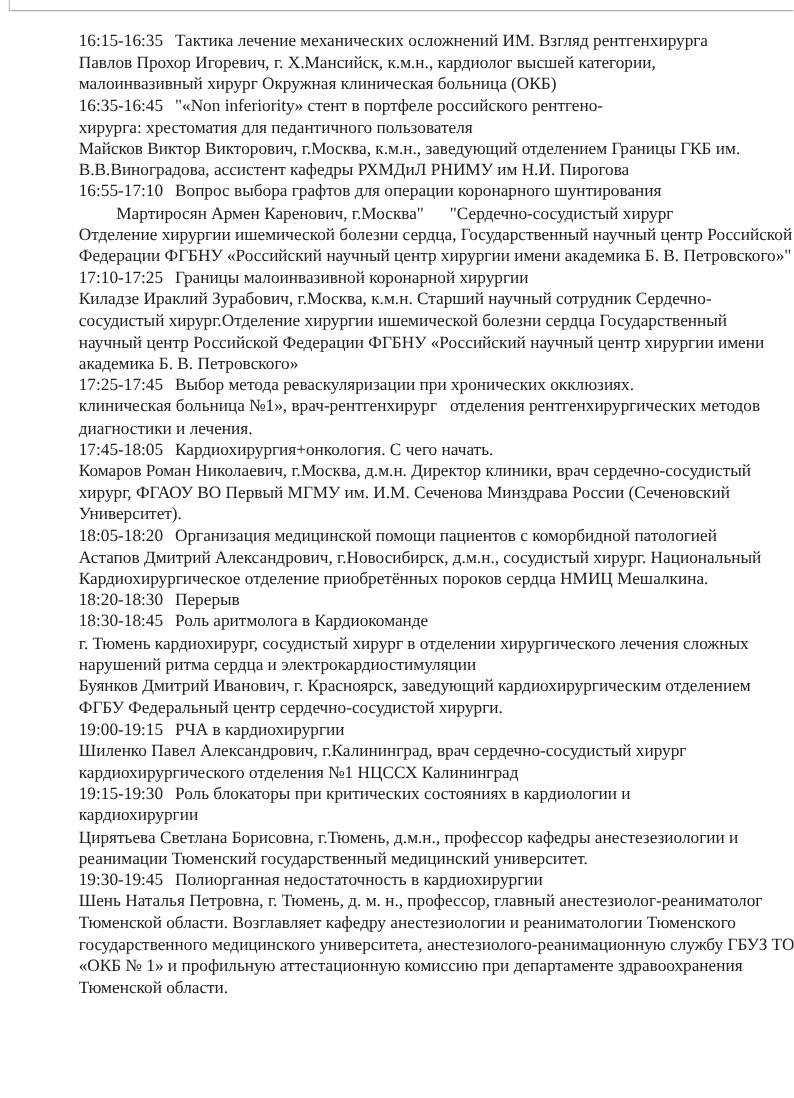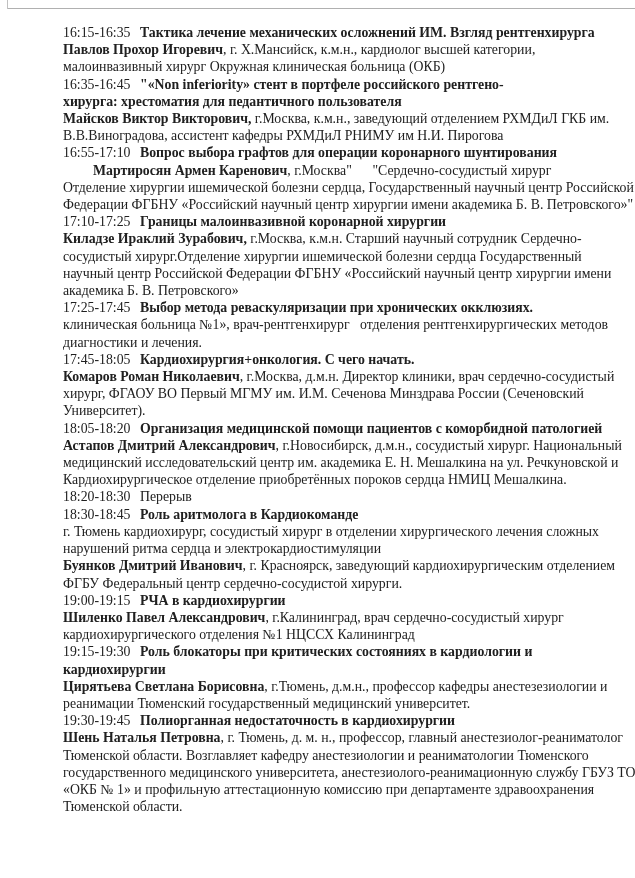--- a/index.html
+++ b/index.html
@@ -22,37 +22,37 @@
   .content {
     position: absolute; left: 63px; top: 24px; width: 556px;
   }
   .line {
     white-space: pre;
     font-size: 13.8px;
     line-height: 17.2px;
   }
   .line.indent { padding-left: 30px; }
   .time { display: inline-block; min-width: 77px; }
-  .b { font-weight: bold; }
+  .b { font-weight: normal; }
 </style>
 </head>
 <body>
 
 <div class="edge-h"></div>
 <div class="edge-v"></div>
 <div class="content">
     <div class="entry">
       <div class="line"><span class="time">16:15-16:35</span><span class="b">Тактика лечение механических осложнений ИМ. Взгляд рентгенхирурга</span></div>
       <div class="line"><span class="b">Павлов Прохор Игоревич</span><span>, г. Х.Мансийск, к.м.н., кардиолог высшей категории,</span></div>
       <div class="line"><span>малоинвазивный хирург Окружная клиническая больница (ОКБ)</span></div>
     </div>
     <div class="entry">
       <div class="line"><span class="time">16:35-16:45</span><span class="b">"«Non inferiority» стент в портфеле российского рентгено-</span></div>
       <div class="line"><span class="b">хирурга: хрестоматия для педантичного пользователя</span></div>
-      <div class="line"><span class="b">Майсков Виктор Викторович,</span><span> г.Москва, к.м.н., заведующий отделением РХМДиЛ ГКБ им.</span></div>
+      <div class="line"><span class="b">Майсков Виктор Викторович,</span><span> г.Москва, к.м.н., заведующий отделением Границы ГКБ им.</span></div>
       <div class="line"><span>В.В.Виноградова, ассистент кафедры РХМДиЛ РНИМУ им Н.И. Пирогова</span></div>
     </div>
     <div class="entry">
       <div class="line"><span class="time">16:55-17:10</span><span class="b">Вопрос выбора графтов для операции коронарного шунтирования</span></div>
       <div class="line indent"><span class="b">Мартиросян Армен Каренович</span><span>, г.Москва"      "Сердечно-сосудистый хирург</span></div>
       <div class="line"><span>Отделение хирургии ишемической болезни сердца, Государственный научный центр Российской</span></div>
       <div class="line"><span>Федерации ФГБНУ «Российский научный центр хирургии имени академика Б. В. Петровского»"</span></div>
     </div>
     <div class="entry">
       <div class="line"><span class="time">17:10-17:25</span><span class="b">Границы малоинвазивной коронарной хирургии</span></div>
@@ -68,21 +68,20 @@
     </div>
     <div class="entry">
       <div class="line"><span class="time">17:45-18:05</span><span class="b">Кардиохирургия+онкология. С чего начать.</span></div>
       <div class="line"><span class="b">Комаров Роман Николаевич</span><span>, г.Москва, д.м.н. Директор клиники, врач сердечно-сосудистый</span></div>
       <div class="line"><span>хирург, ФГАОУ ВО Первый МГМУ им. И.М. Сеченова Минздрава России (Сеченовский</span></div>
       <div class="line"><span>Университет).</span></div>
     </div>
     <div class="entry">
       <div class="line"><span class="time">18:05-18:20</span><span class="b">Организация медицинской помощи пациентов с коморбидной патологией</span></div>
       <div class="line"><span class="b">Астапов Дмитрий Александрович</span><span>, г.Новосибирск, д.м.н., сосудистый хирург. Национальный</span></div>
-      <div class="line"><span>медицинский исследовательский центр им. академика Е. Н. Мешалкина на ул. Речкуновской и</span></div>
       <div class="line"><span>Кардиохирургическое отделение приобретённых пороков сердца НМИЦ Мешалкина.</span></div>
     </div>
     <div class="entry">
       <div class="line"><span class="time">18:20-18:30</span><span>Перерыв</span></div>
     </div>
     <div class="entry">
       <div class="line"><span class="time">18:30-18:45</span><span class="b">Роль аритмолога в Кардиокоманде</span></div>
       <div class="line"><span>г. Тюмень кардиохирург, сосудистый хирург в отделении хирургического лечения сложных</span></div>
       <div class="line"><span>нарушений ритма сердца и электрокардиостимуляции</span></div>
     </div>

